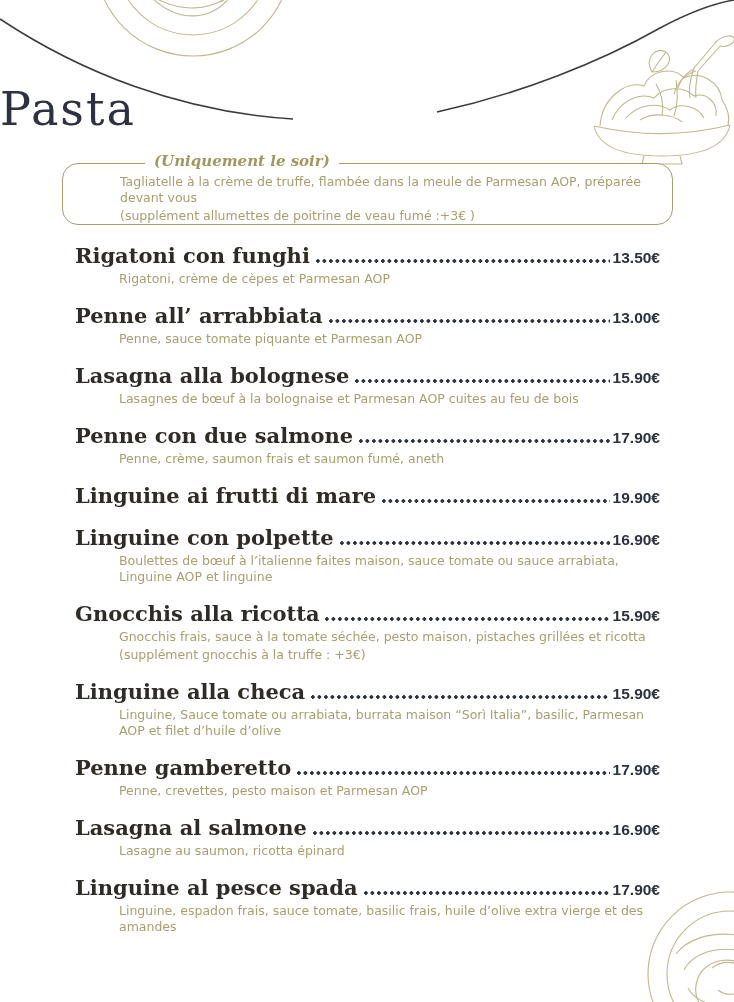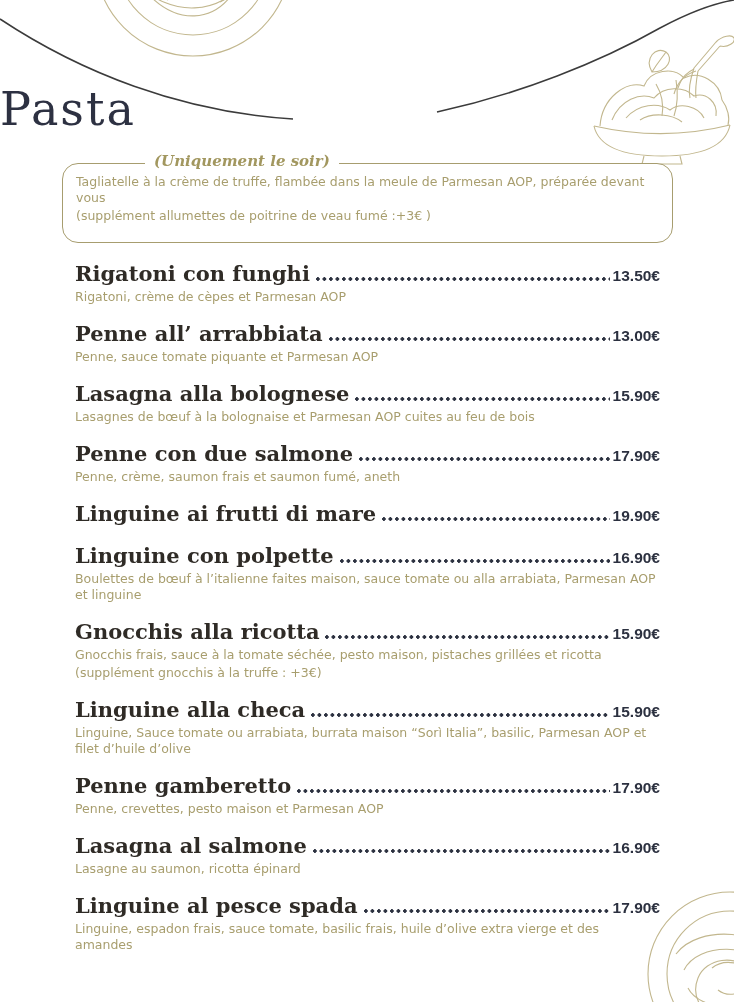--- a/index.html
+++ b/index.html
@@ -43,21 +43,21 @@
     position: absolute;
     left: 62px; top: 163px;
     width: 611px;
   }
 
   
   .special-box {
     position: relative;
     border: 1.5px solid #a79d6f;
     border-radius: 16px;
-    padding: 8px 13px 18px 13px;
+    padding: 8px 13px 0 13px;
     background: #ffffff;
   }
   .special-label {
     position: absolute;
     top: -12px; left: 82px;
     background: #ffffff;
     padding: 0 9px;
     font-family: "DejaVu Serif", serif;
     font-style: italic;
     font-weight: 700;
@@ -90,20 +90,21 @@
     font-weight: 700;
     font-size: 15.5px;
     color: #2c3140;
     white-space: nowrap;
   }
   .desc {
     margin-top: 2px;
     font-size: 12.5px;
     line-height: 16px;
     color: #a89e6e;
+    margin-left: 44px;
   }
 
   .items { margin-top: 17px; padding: 0 13px; }
   .item { margin-bottom: 15px; }
 </style>
 </head>
 <body>
 
 <div class="page">
 
@@ -223,21 +224,21 @@
     </div>
 
   </div>
 
   <div class="item">
     <div class="row">
       <span class="name">Linguine con polpette</span>
       <span class="dots"></span>
       <span class="price">16.90€</span>
     </div>
-    <div class="desc">Boulettes de bœuf à l’italienne faites maison, sauce tomate ou alla arrabiata, Parmesan AOP et linguine</div>
+    <div class="desc">Boulettes de bœuf à l’italienne faites maison, sauce tomate ou sauce arrabiata, Linguine AOP et linguine</div>
 
   </div>
 
   <div class="item">
     <div class="row">
       <span class="name">Gnocchis alla ricotta</span>
       <span class="dots"></span>
       <span class="price">15.90€</span>
     </div>
     <div class="desc">Gnocchis frais, sauce à la tomate séchée, pesto maison, pistaches grillées et ricotta</div>

